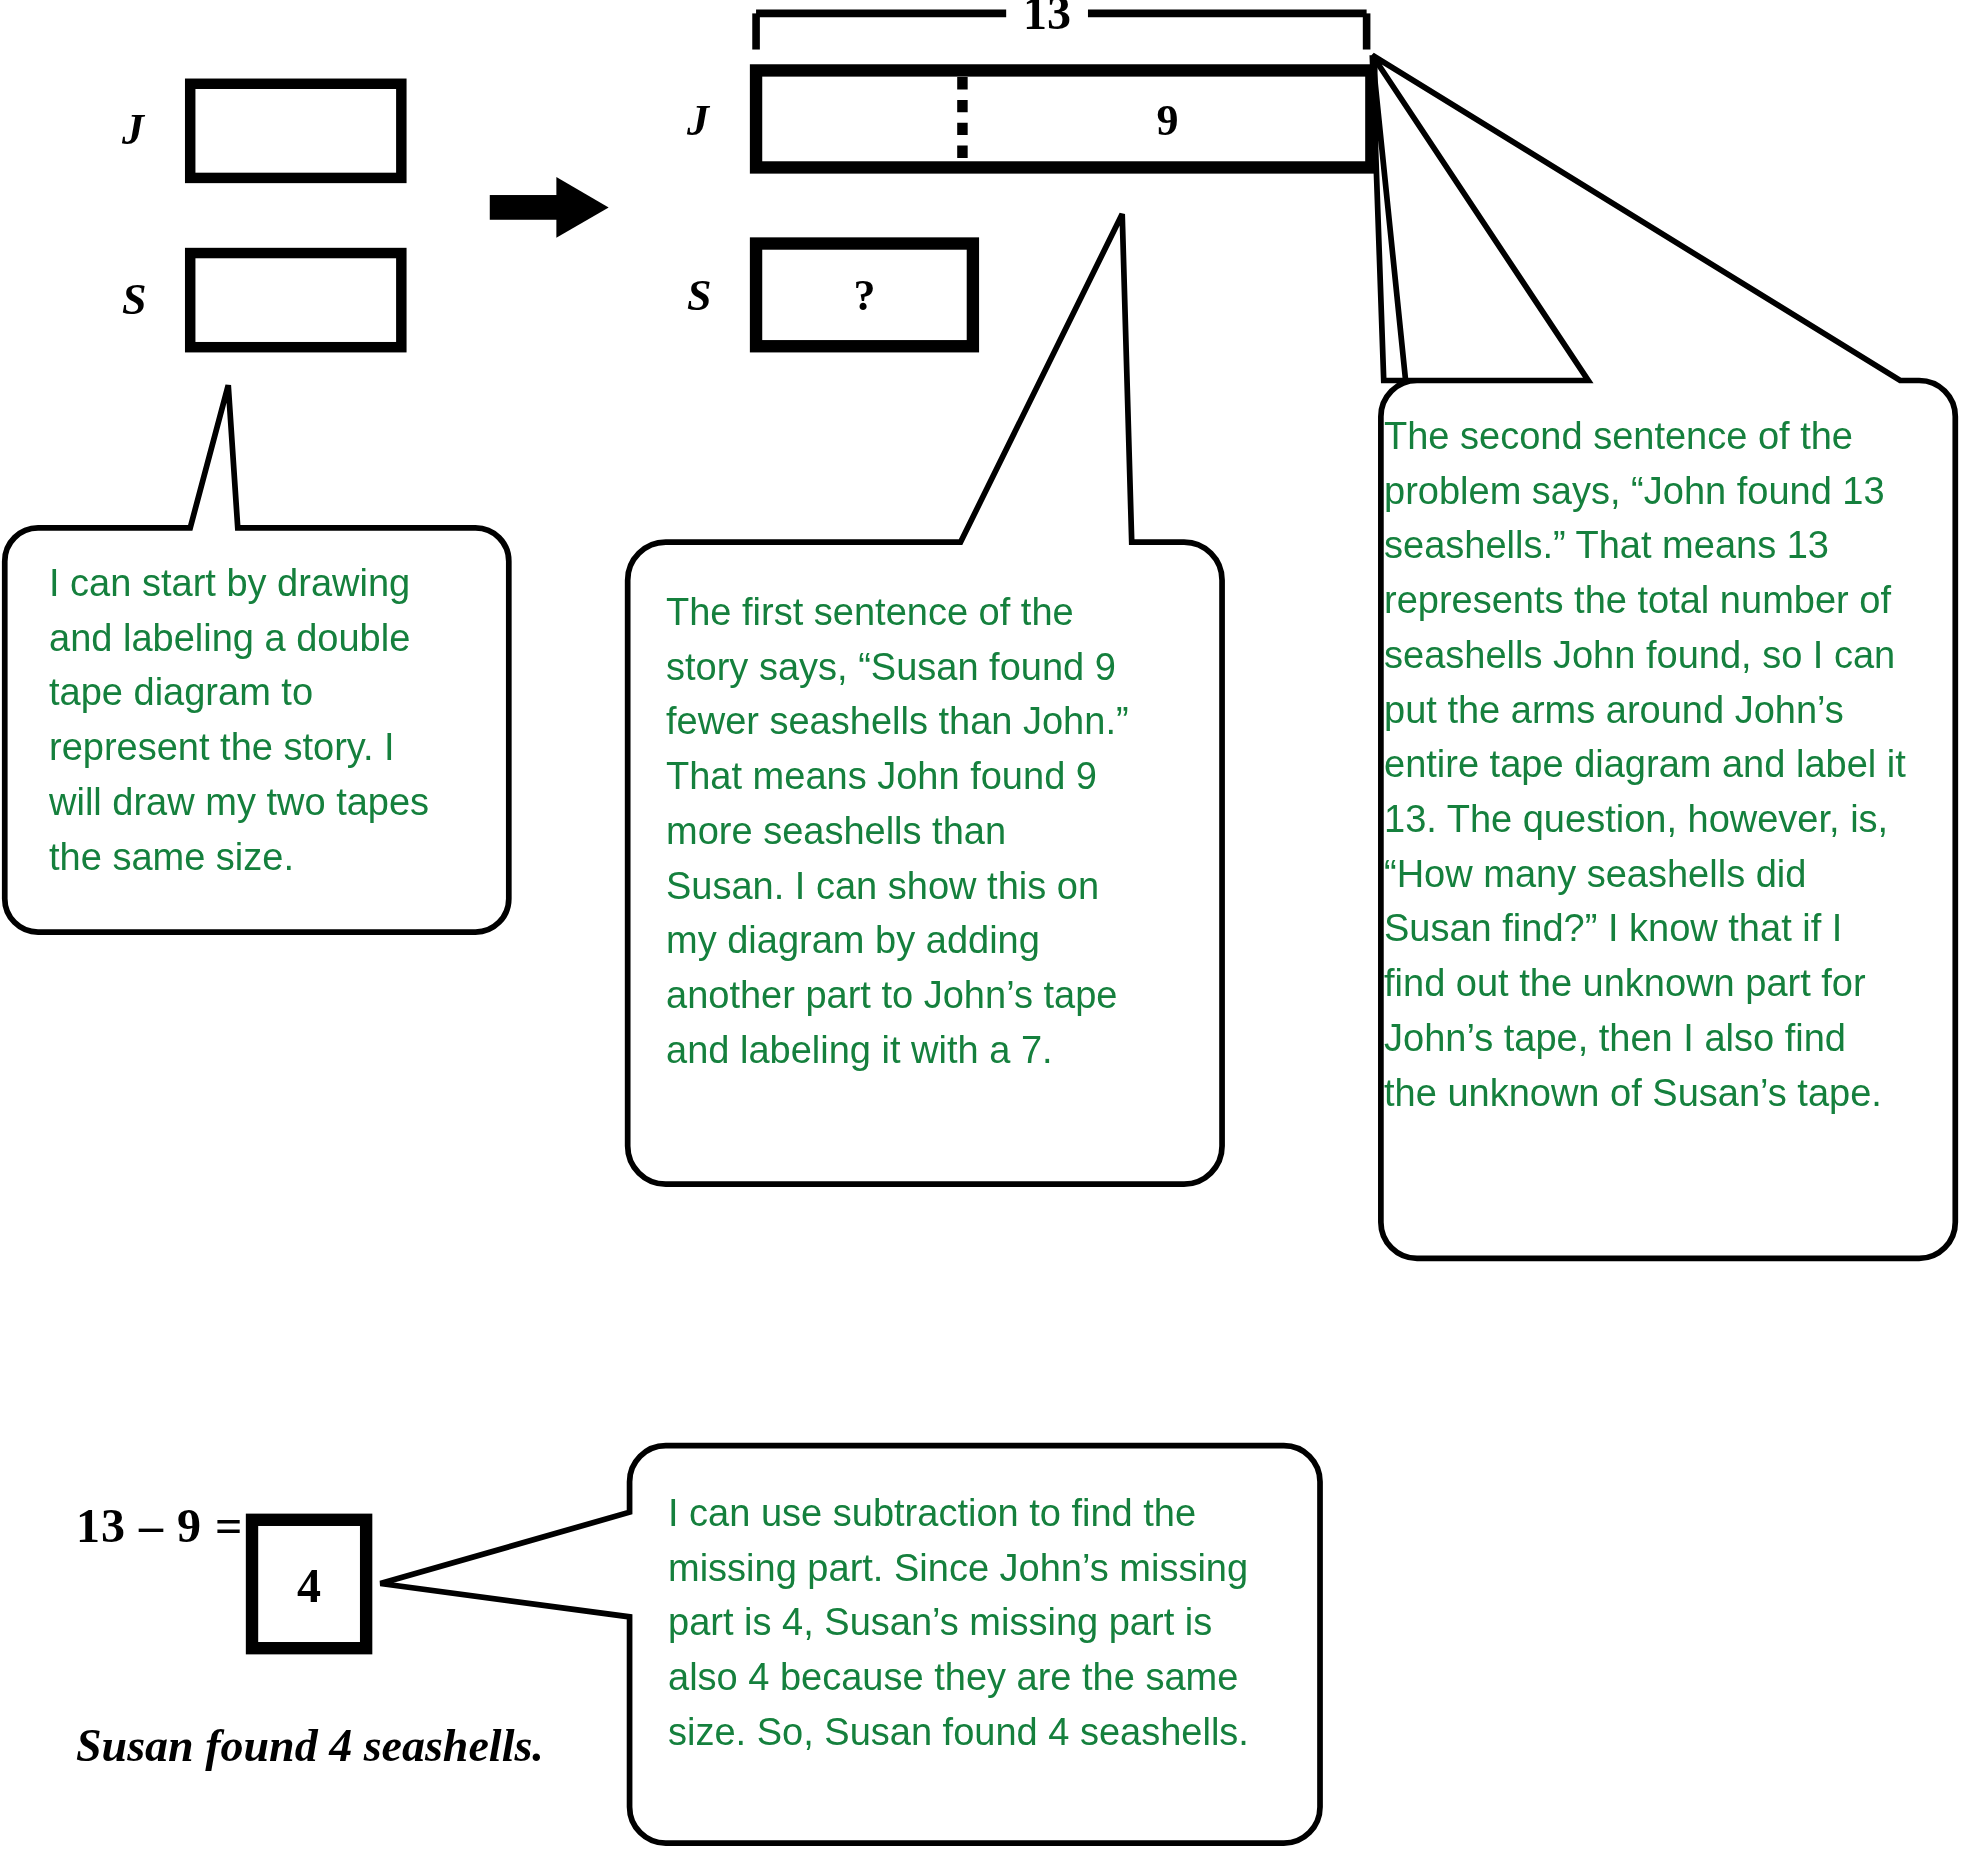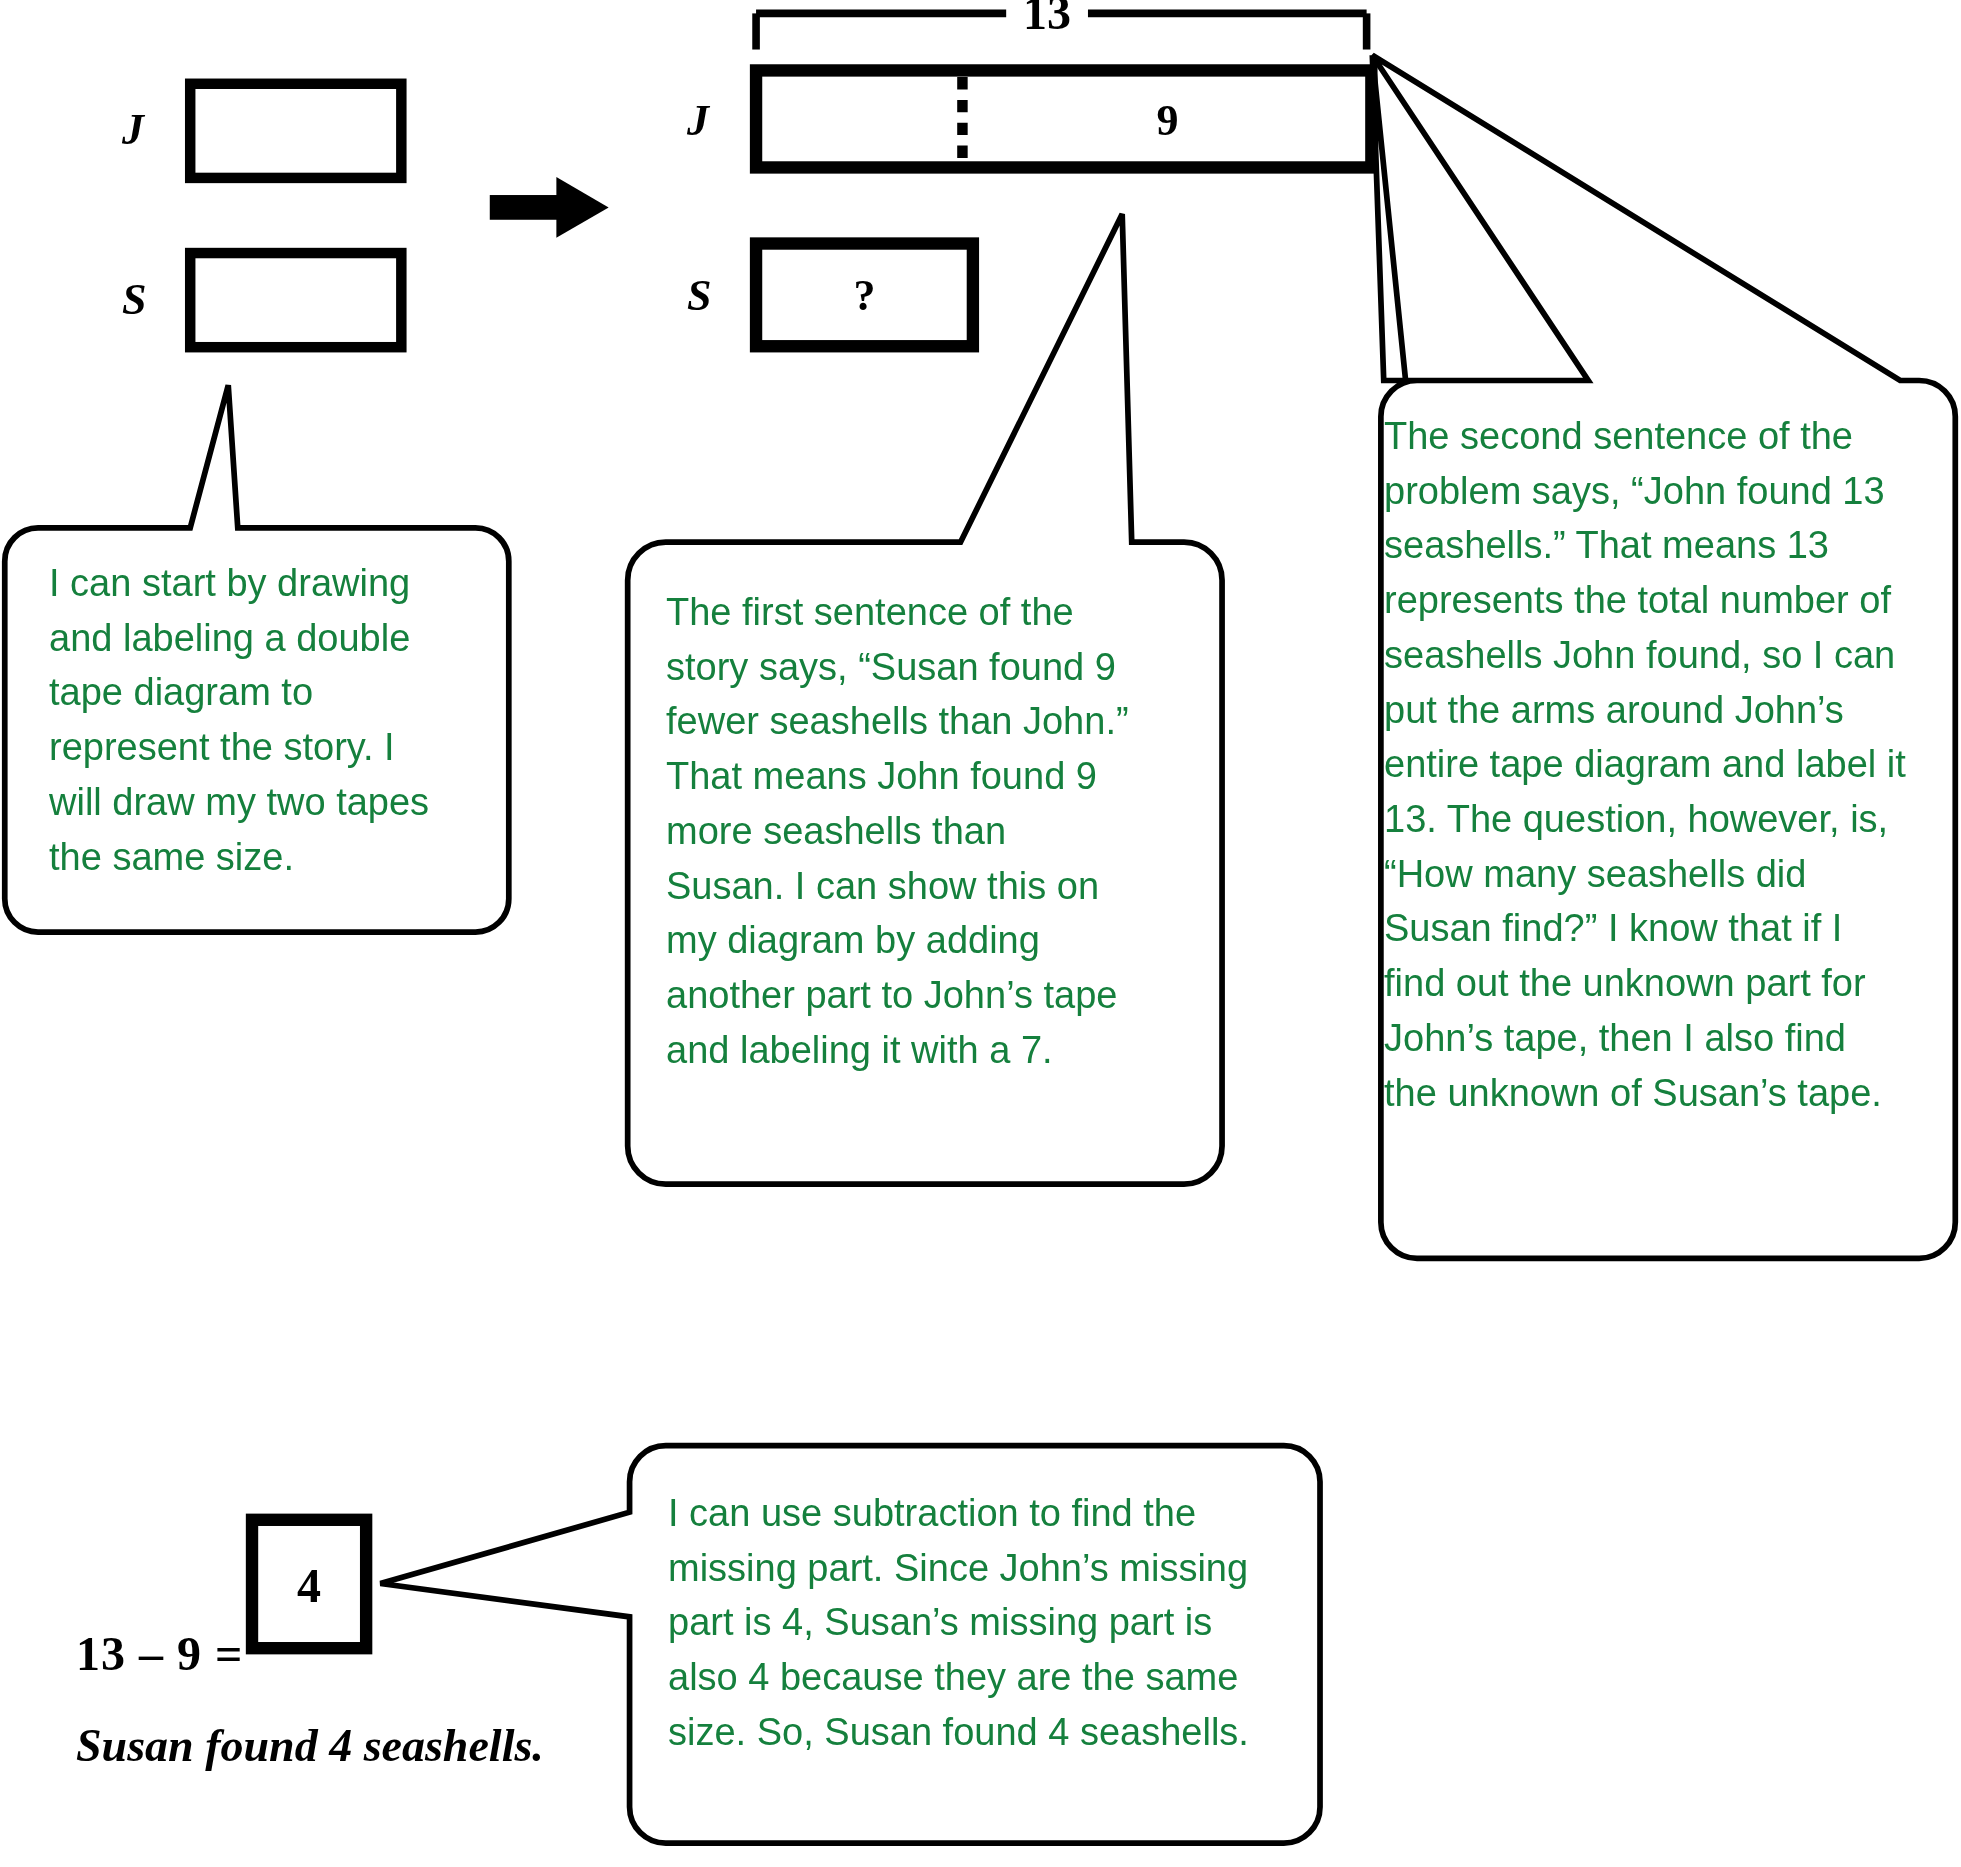--- a/index.html
+++ b/index.html
@@ -196,20 +196,20 @@
   <div class="tape-value" style="left:756px; top:274px; width:217px;">?</div>
 
   <div class="bubble-text" style="left:49px; top:556px; width:399px;">I can start by drawing and labeling a double tape diagram to represent the story.  I will draw my two tapes the same size.</div>
 
   <div class="bubble-text" style="left:666px; top:585px; width:466px;">The first sentence of the story says, “Susan found 9 fewer seashells than John.”  That means John found 9 more seashells than Susan.  I can show this on my diagram by adding another part to John’s tape and labeling it with a 7.</div>
 
   <div class="bubble-text" style="left:1384px; top:409px; width:523px;">The second sentence of the problem says, “John found 13 seashells.”  That means 13 represents the total number of seashells John found, so I can put the arms around John’s entire tape diagram and label it 13.  The question, however, is, “How many seashells did Susan find?”  I know that if I find out the unknown part for John’s tape, then I also find the unknown of Susan’s tape.</div>
 
   <div class="bubble-text" style="left:668px; top:1476px; width:590px;margin-top:10px;">I can use subtraction to find the missing part.  Since John’s missing part is 4, Susan’s missing part is also 4 because they are the same size.  So, Susan found 4 seashells.</div>
 
-  <div class="equation" style="left:76px; top:1630px;">13 – 9 =</div>
+  <div class="equation" style="left:76px; top:1502px;">13 – 9 =</div>
 
   <div class="box-value" style="left:252px; top:1562px; width:114px;">4</div>
 
   <div class="answer-statement" style="left:76px; top:1707px;margin-top:16px;">Susan found 4 seashells.</div>
 
 </div>
 
 
 </body></html>

